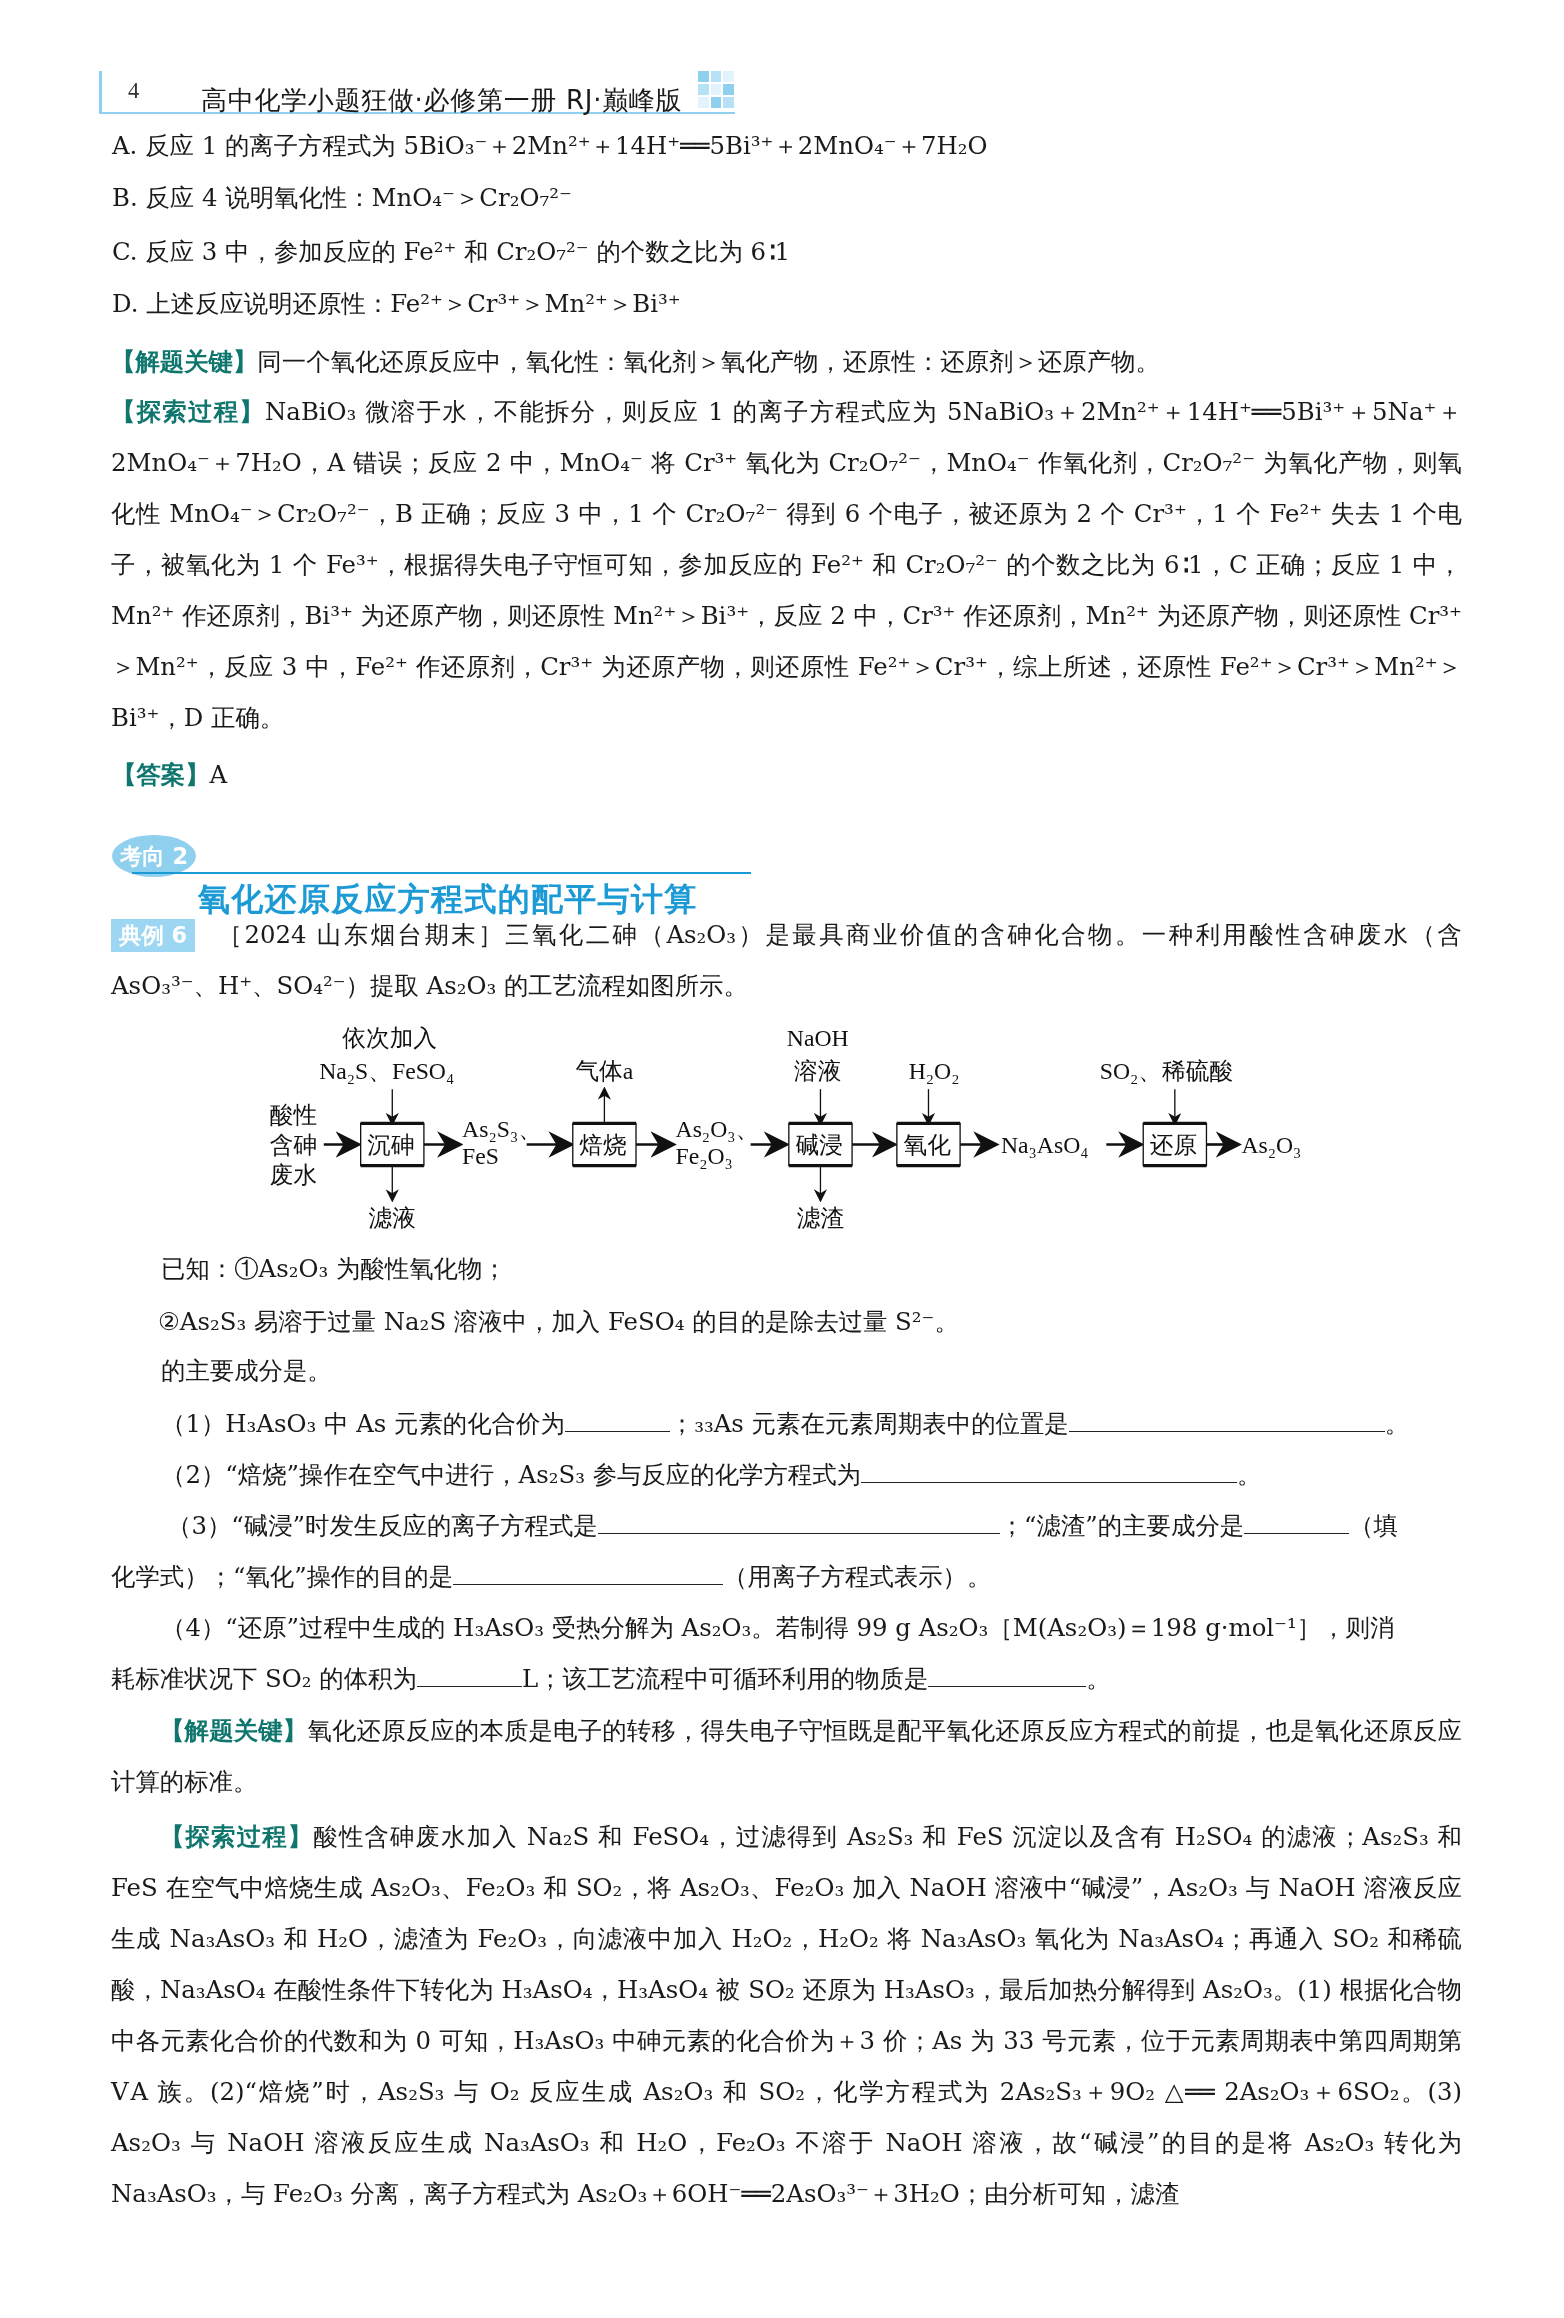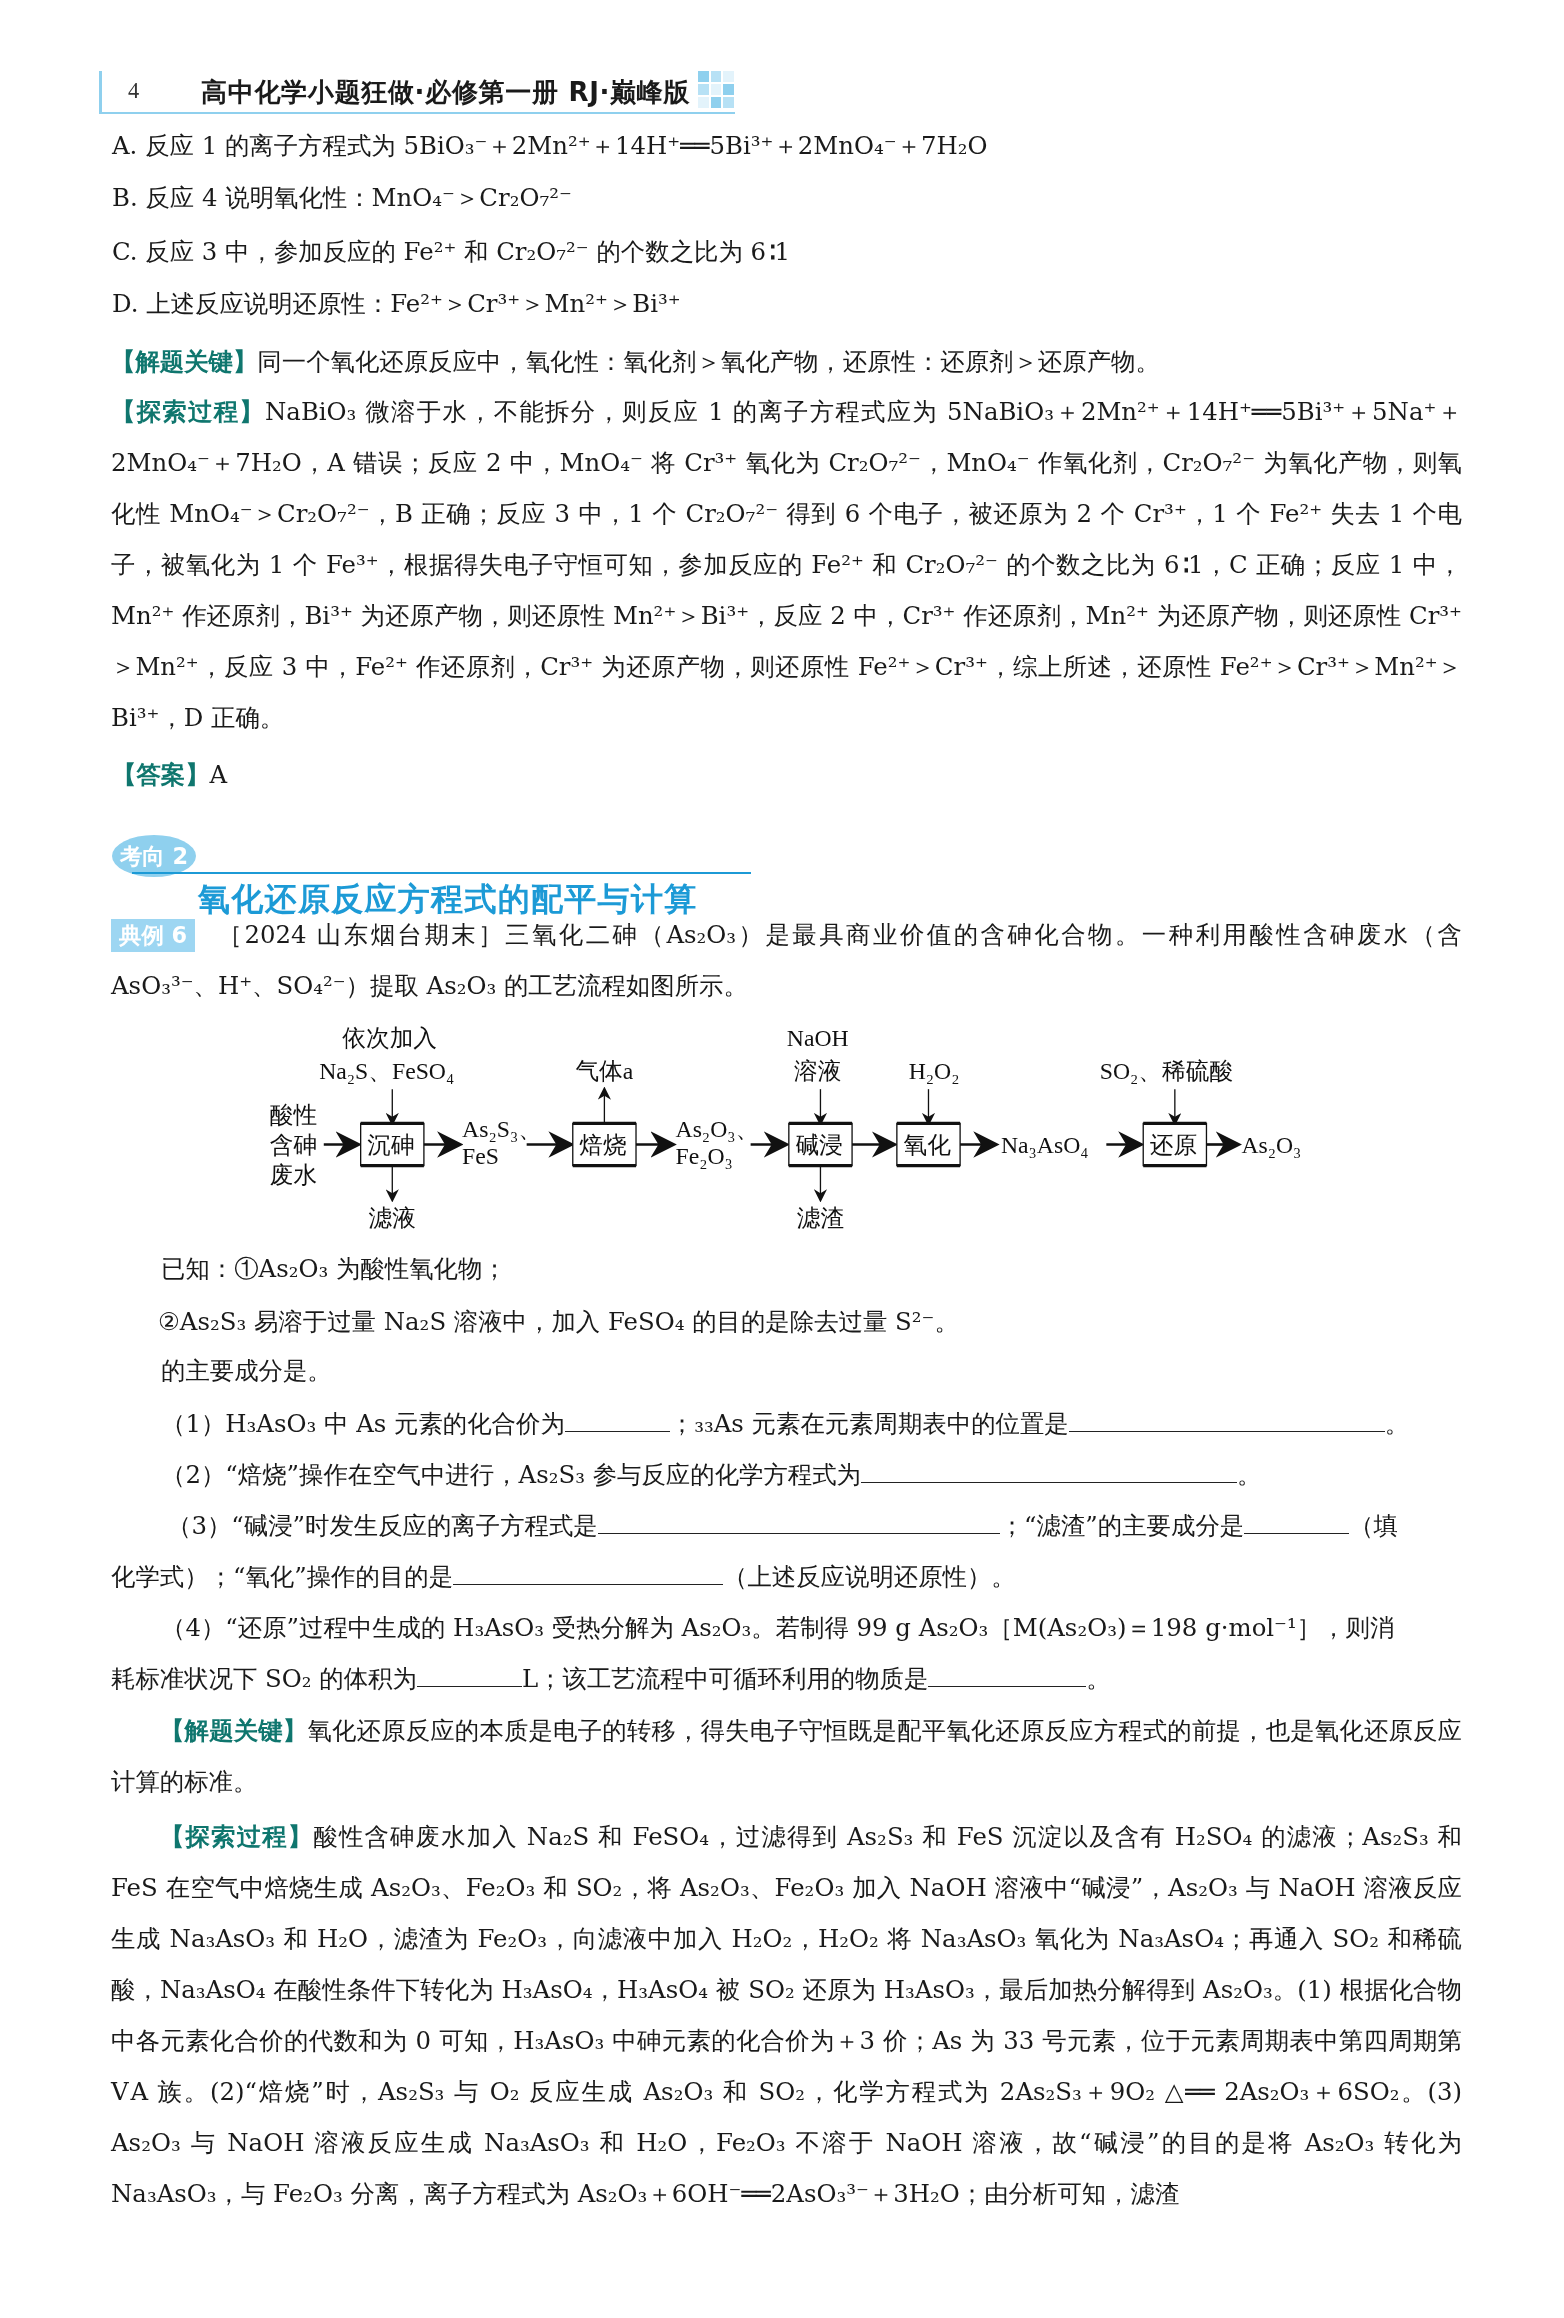--- a/index.html
+++ b/index.html
@@ -3,21 +3,21 @@
 <meta charset="utf-8">
 <style>
   html, body { margin: 0; padding: 0; background: #ffffff; }
   body {
     width: 1564px; height: 2319px; position: relative; overflow: hidden;
     font-family: "DejaVu Serif", "Liberation Serif", serif; color: #1a1a1a;
   }
   .hdr { position: absolute; left: 99px; top: 71px; width: 633px; height: 41px;
     border-left: 3.3px solid #8fd0ee; border-bottom: 2.6px solid #8fd0ee; }
   .hdr .pg { position: absolute; left: 26px; top: 6.6px; font-size: 22.4px; font-family: "Liberation Serif", serif; color: #333; }
-  .hdr .ttl { position: absolute; left: 99px; top: 4px; font-size: 26px; font-weight: bold;
+  .hdr .ttl { position: absolute; left: 99px; top: 12px; font-size: 26px; font-weight: normal;
     font-family: "DejaVu Sans", sans-serif; letter-spacing: 0.7px; }
   .tiles { position: absolute; left: 698px; top: 71px; width: 37px; height: 37px;
     display: grid; grid-template-columns: repeat(3, 10.5px); grid-gap: 2px; }
   .tiles span { display: block; width: 10.5px; height: 10.5px; }
   .line { position: absolute; left: 112px; font-size: 24.4px; line-height: 34px; white-space: nowrap; }
   .para { position: absolute; left: 111px; width: 1351px; font-size: 24.4px; line-height: 51px; text-align: justify; }
   .tag { color: #0f766e; font-family: "DejaVu Sans", sans-serif; font-weight: bold; }
   .sec { position: absolute; left: 112px; top: 827px; width: 646px; height: 46px; }
   .sec .oval { position: absolute; left: 0; top: 8px; width: 84px; height: 42px; border-radius: 50%;
     background: #8fd0ee; color: #fff; font-family: "DejaVu Sans", sans-serif; font-weight: bold;
@@ -164,21 +164,21 @@
 <div class="line" style="top:1407px; left:161px;">
   <span>（1）H₃AsO₃ 中 As 元素的化合价为</span><span class="blank" style="width:105px"></span><span>；₃₃As 元素在元素周期表中的位置是</span><span class="blank" style="width:316px"></span><span>。</span>
 </div>
 <div class="line" style="top:1458px; left:161px;">
   <span>（2）“焙烧”操作在空气中进行，As₂S₃ 参与反应的化学方程式为</span><span class="blank" style="width:376px"></span><span>。</span>
 </div>
 <div class="line" style="top:1509px; left:161px;margin-left:6px;">
   <span>（3）“碱浸”时发生反应的离子方程式是</span><span class="blank" style="width:402px"></span><span>；“滤渣”的主要成分是</span><span class="blank" style="width:105px"></span><span>（填</span>
 </div>
 <div class="line" style="top:1560px; left:111px;">
-  <span>化学式）；“氧化”操作的目的是</span><span class="blank" style="width:270px"></span><span>（上述反应说明还原性）。</span>
+  <span>化学式）；“氧化”操作的目的是</span><span class="blank" style="width:270px"></span><span>（用离子方程式表示）。</span>
 </div>
 <div class="line" style="top:1611px; left:161px;">
   <span>（4）“还原”过程中生成的 H₃AsO₃ 受热分解为 As₂O₃。若制得 99 g As₂O₃［M(As₂O₃)＝198 g·mol⁻¹］，则消</span>
 </div>
 <div class="line" style="top:1662px; left:111px;">
   <span>耗标准状况下 SO₂ 的体积为</span><span class="blank" style="width:105px"></span><span>L；该工艺流程中可循环利用的物质是</span><span class="blank" style="width:158px"></span><span>。</span>
 </div>
 
 <div class="para" style="top:1705px; text-indent:49px;">
   <span class="tag">【解题关键】</span><span>氧化还原反应的本质是电子的转移，得失电子守恒既是配平氧化还原反应方程式的前提，也是氧化还原反应计算的标准。</span>

